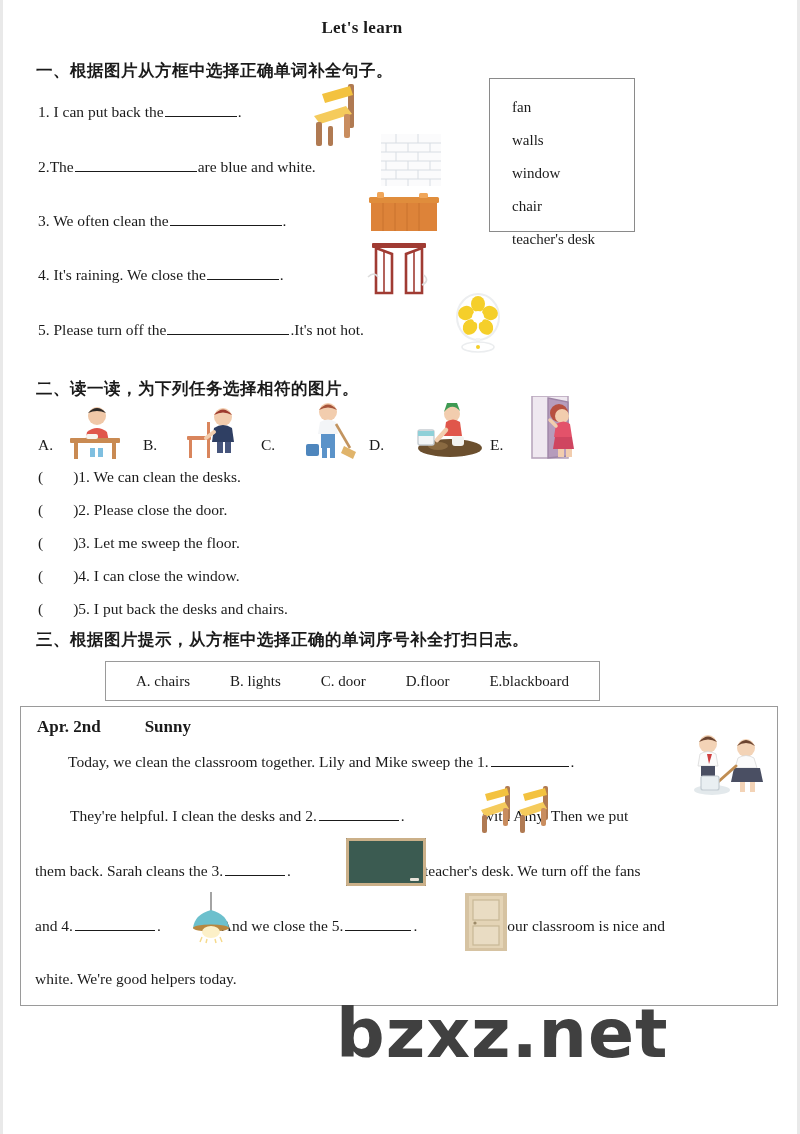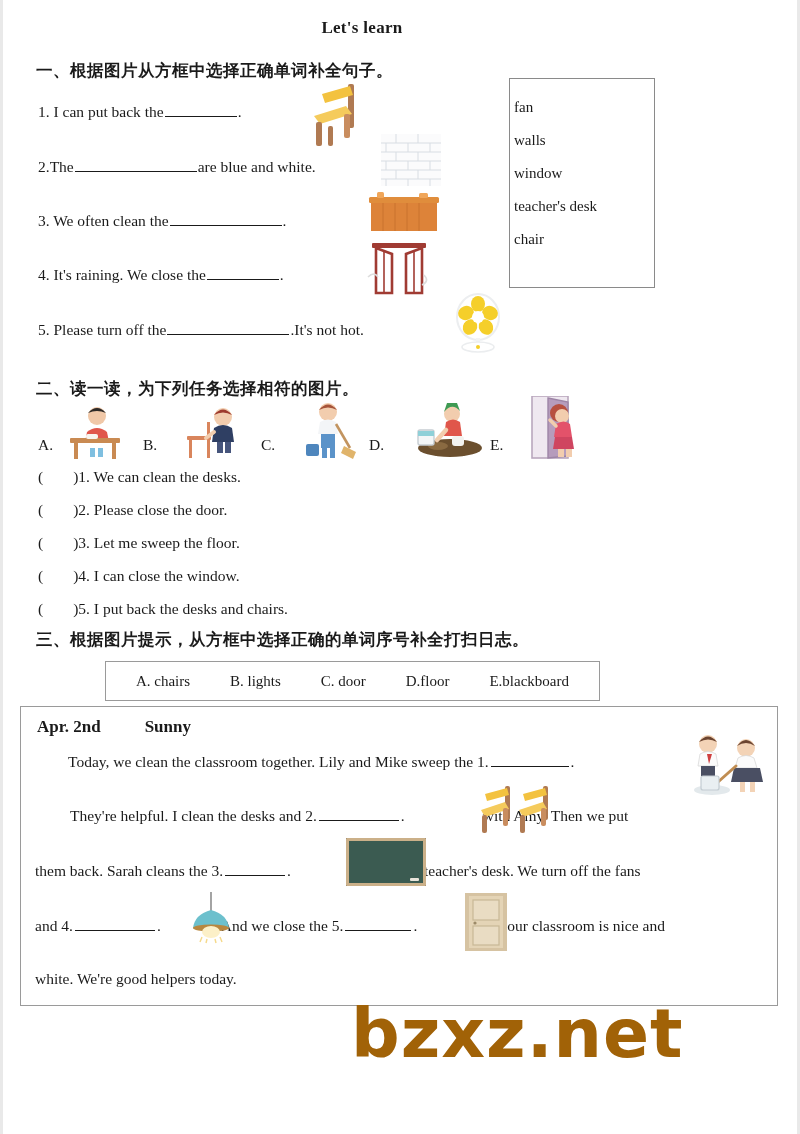--- a/index.html
+++ b/index.html
@@ -81,25 +81,24 @@
   .b-s  { width: 72px; }
   .b-l  { width: 112px; }
   .b-xl { width: 122px; }
 
   
   .wordbox {
     position: absolute;
     left: 489px;
     top: 78px;
     width: 146px;
-    height: 210px;
+    height: 154px;
     border: 1.2px solid #8a8a8a;
     box-sizing: border-box;
-    padding: 12px 0 0 4px;
-    margin-left: 20px;
+    padding: 12px 0 0 22px;
   }
   .wordbox div {
     font-size: 15px;
     line-height: 33px;
   }
 
   
   .optlabel {
     position: absolute;
     font-size: 15.5px;
@@ -185,26 +184,26 @@
   .db-d { width: 80px; }
   .db-e { width: 66px; }
   .gap-sm { display: inline-block; width: 60px; }
   .gap-md { display: inline-block; width: 78px; }
   .gap-lg { display: inline-block; width: 84px; }
   .gap-door { display: inline-block; width: 56px; }
 
   
   .watermark {
     position: absolute;
-    left: 351px;
+    left: 336px;
     top: 1000px;
     font-size: 68px;
     font-weight: bold;
     font-family: "DejaVu Sans", "Liberation Sans", sans-serif;
-    color: #a16207;
+    color: #404040;
     letter-spacing: 1px;
     line-height: 1;
     user-select: none;
   }
 
   
   .art { position: absolute; }
 </style>
 </head>
 <body>
@@ -235,22 +234,22 @@
   </div>
 
   <div class="q q5">
     <span>5. Please turn off the</span><span class="blank b-xl"></span><span>.It's not hot.</span>
   </div>
 
   <div class="wordbox">
     <div>fan</div>
     <div>walls</div>
     <div>window</div>
+    <div>chair</div>
     <div>teacher's desk</div>
-    <div>chair</div>
   </div>
 
   <svg class="art" style="left:306px; top:82px;" width="62" height="66" viewBox="0 0 62 66">
     <rect x="42" y="2" width="6" height="44" rx="2" fill="#b07a52"></rect>
     <path d="M16 12 L44 4 L47 13 L19 21 Z" fill="#f3c23f"></path>
     <path d="M8 34 L40 24 L46 32 L14 42 Z" fill="#f5cb5c"></path>
     <rect x="10" y="40" width="6" height="24" rx="2" fill="#b07a52"></rect>
     <rect x="38" y="32" width="6" height="24" rx="2" fill="#c98d5f"></rect>
     <rect x="22" y="44" width="5" height="20" rx="2" fill="#b07a52"></rect>
   </svg>

